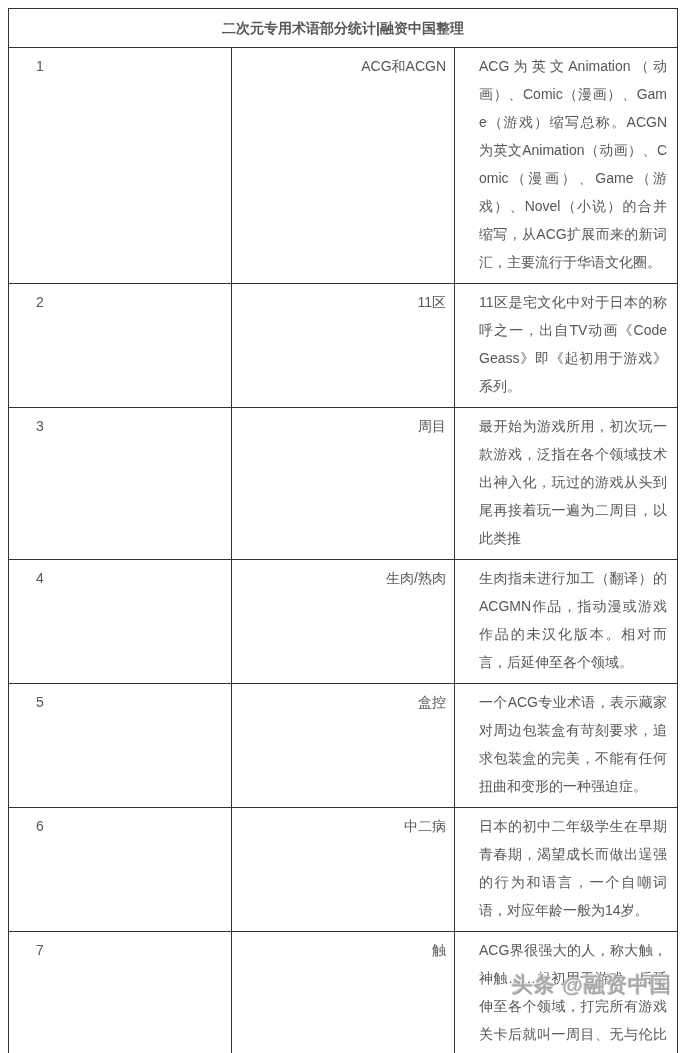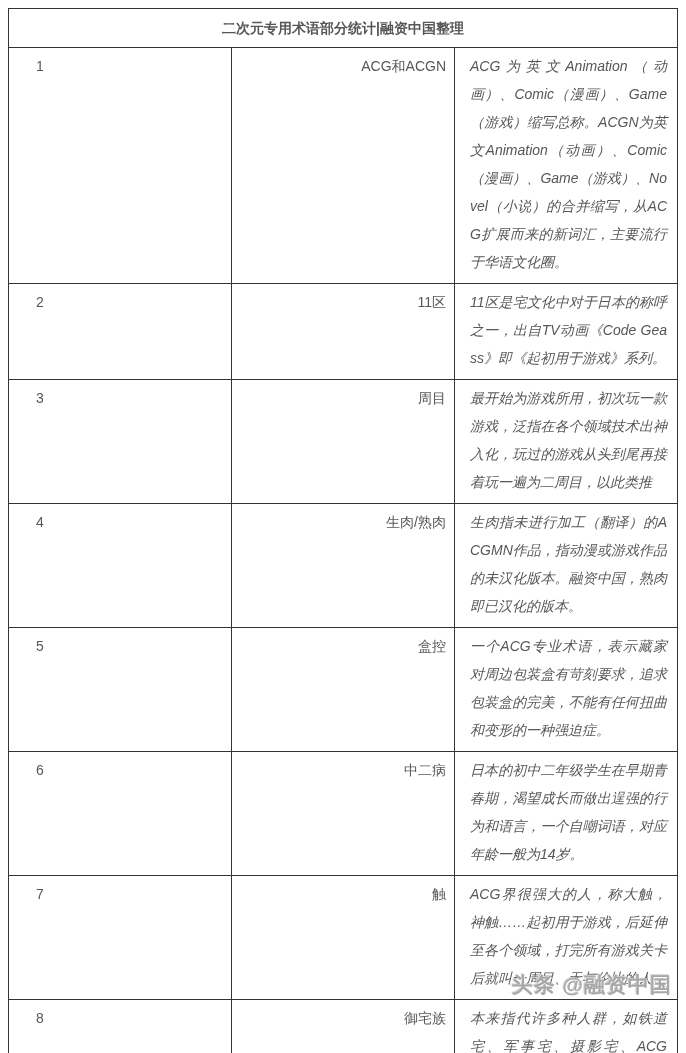--- a/index.html
+++ b/index.html
@@ -37,24 +37,23 @@
   td.c-num {
     width: 81px;
     padding: 4px 4px 7px 27px;
   }
   td.c-term {
     width: 158px;
     padding: 4px 8px 7px 15px;
     text-align: right;
   }
   td.c-def {
-    padding: 4px 10px 7px 15px;
+    padding: 4px 10px 7px 24px;
     text-align: justify;
     word-break: break-all;
-    font-style: italic;
   }
   .watermark {
     position: absolute;
     right: 14px;
     top: 971px;
     font-size: 21px;
     font-weight: bold;
     color: #a8a8a8;
     letter-spacing: 1px;
     text-shadow: 1px 1px 0 #ffffff, -1px -1px 0 #cfcfcf;
@@ -81,21 +80,21 @@
         <td class="c-def">11区是宅文化中对于日本的称呼之一，出自TV动画《Code Geass》即《起初用于游戏》系列。</td>
       </tr>
       <tr>
         <td class="c-num">3</td>
         <td class="c-term">周目</td>
         <td class="c-def">最开始为游戏所用，初次玩一款游戏，泛指在各个领域技术出神入化，玩过的游戏从头到尾再接着玩一遍为二周目，以此类推</td>
       </tr>
       <tr>
         <td class="c-num">4</td>
         <td class="c-term">生肉/熟肉</td>
-        <td class="c-def">生肉指未进行加工（翻译）的ACGMN作品，指动漫或游戏作品的未汉化版本。融资中国，熟肉即已汉化的版本。</td>
+        <td class="c-def">生肉指未进行加工（翻译）的ACGMN作品，指动漫或游戏作品的未汉化版本。相对而言，后延伸至各个领域。</td>
       </tr>
       <tr>
         <td class="c-num">5</td>
         <td class="c-term">盒控</td>
         <td class="c-def">一个ACG专业术语，表示藏家对周边包装盒有苛刻要求，追求包装盒的完美，不能有任何扭曲和变形的一种强迫症。</td>
       </tr>
       <tr>
         <td class="c-num">6</td>
         <td class="c-term">中二病</td>
         <td class="c-def">日本的初中二年级学生在早期青春期，渴望成长而做出逞强的行为和语言，一个自嘲词语，对应年龄一般为14岁。</td>

